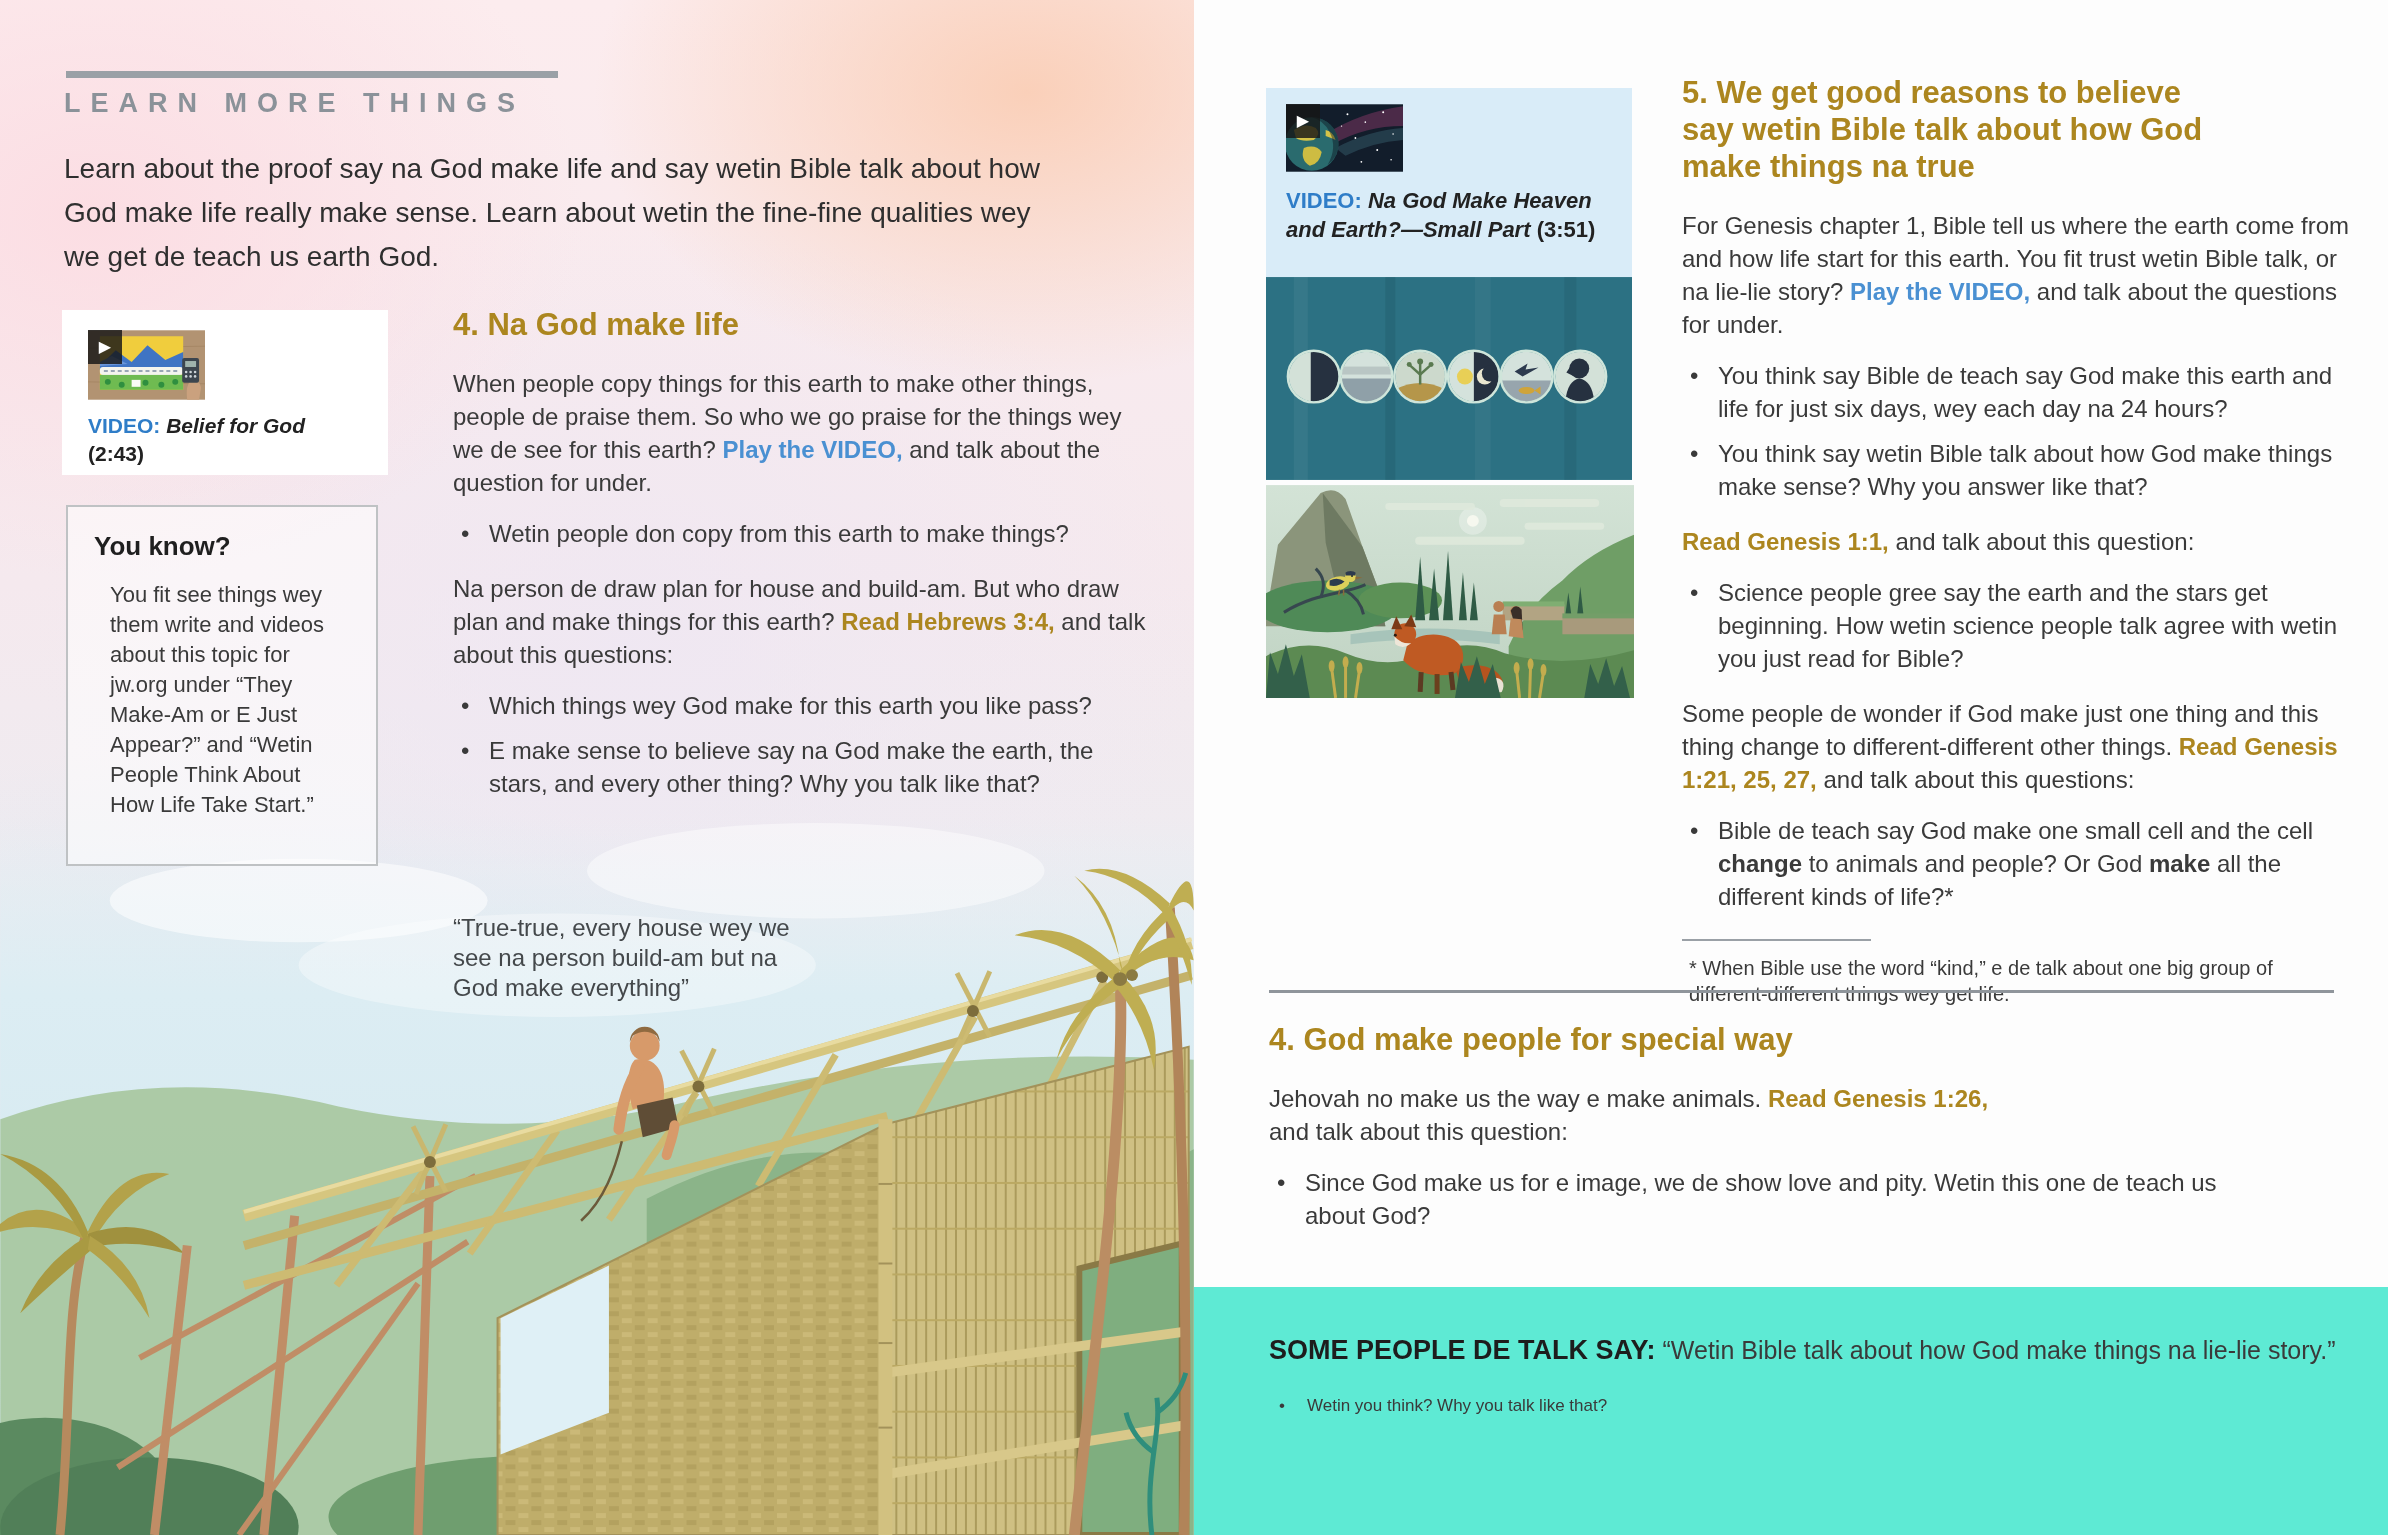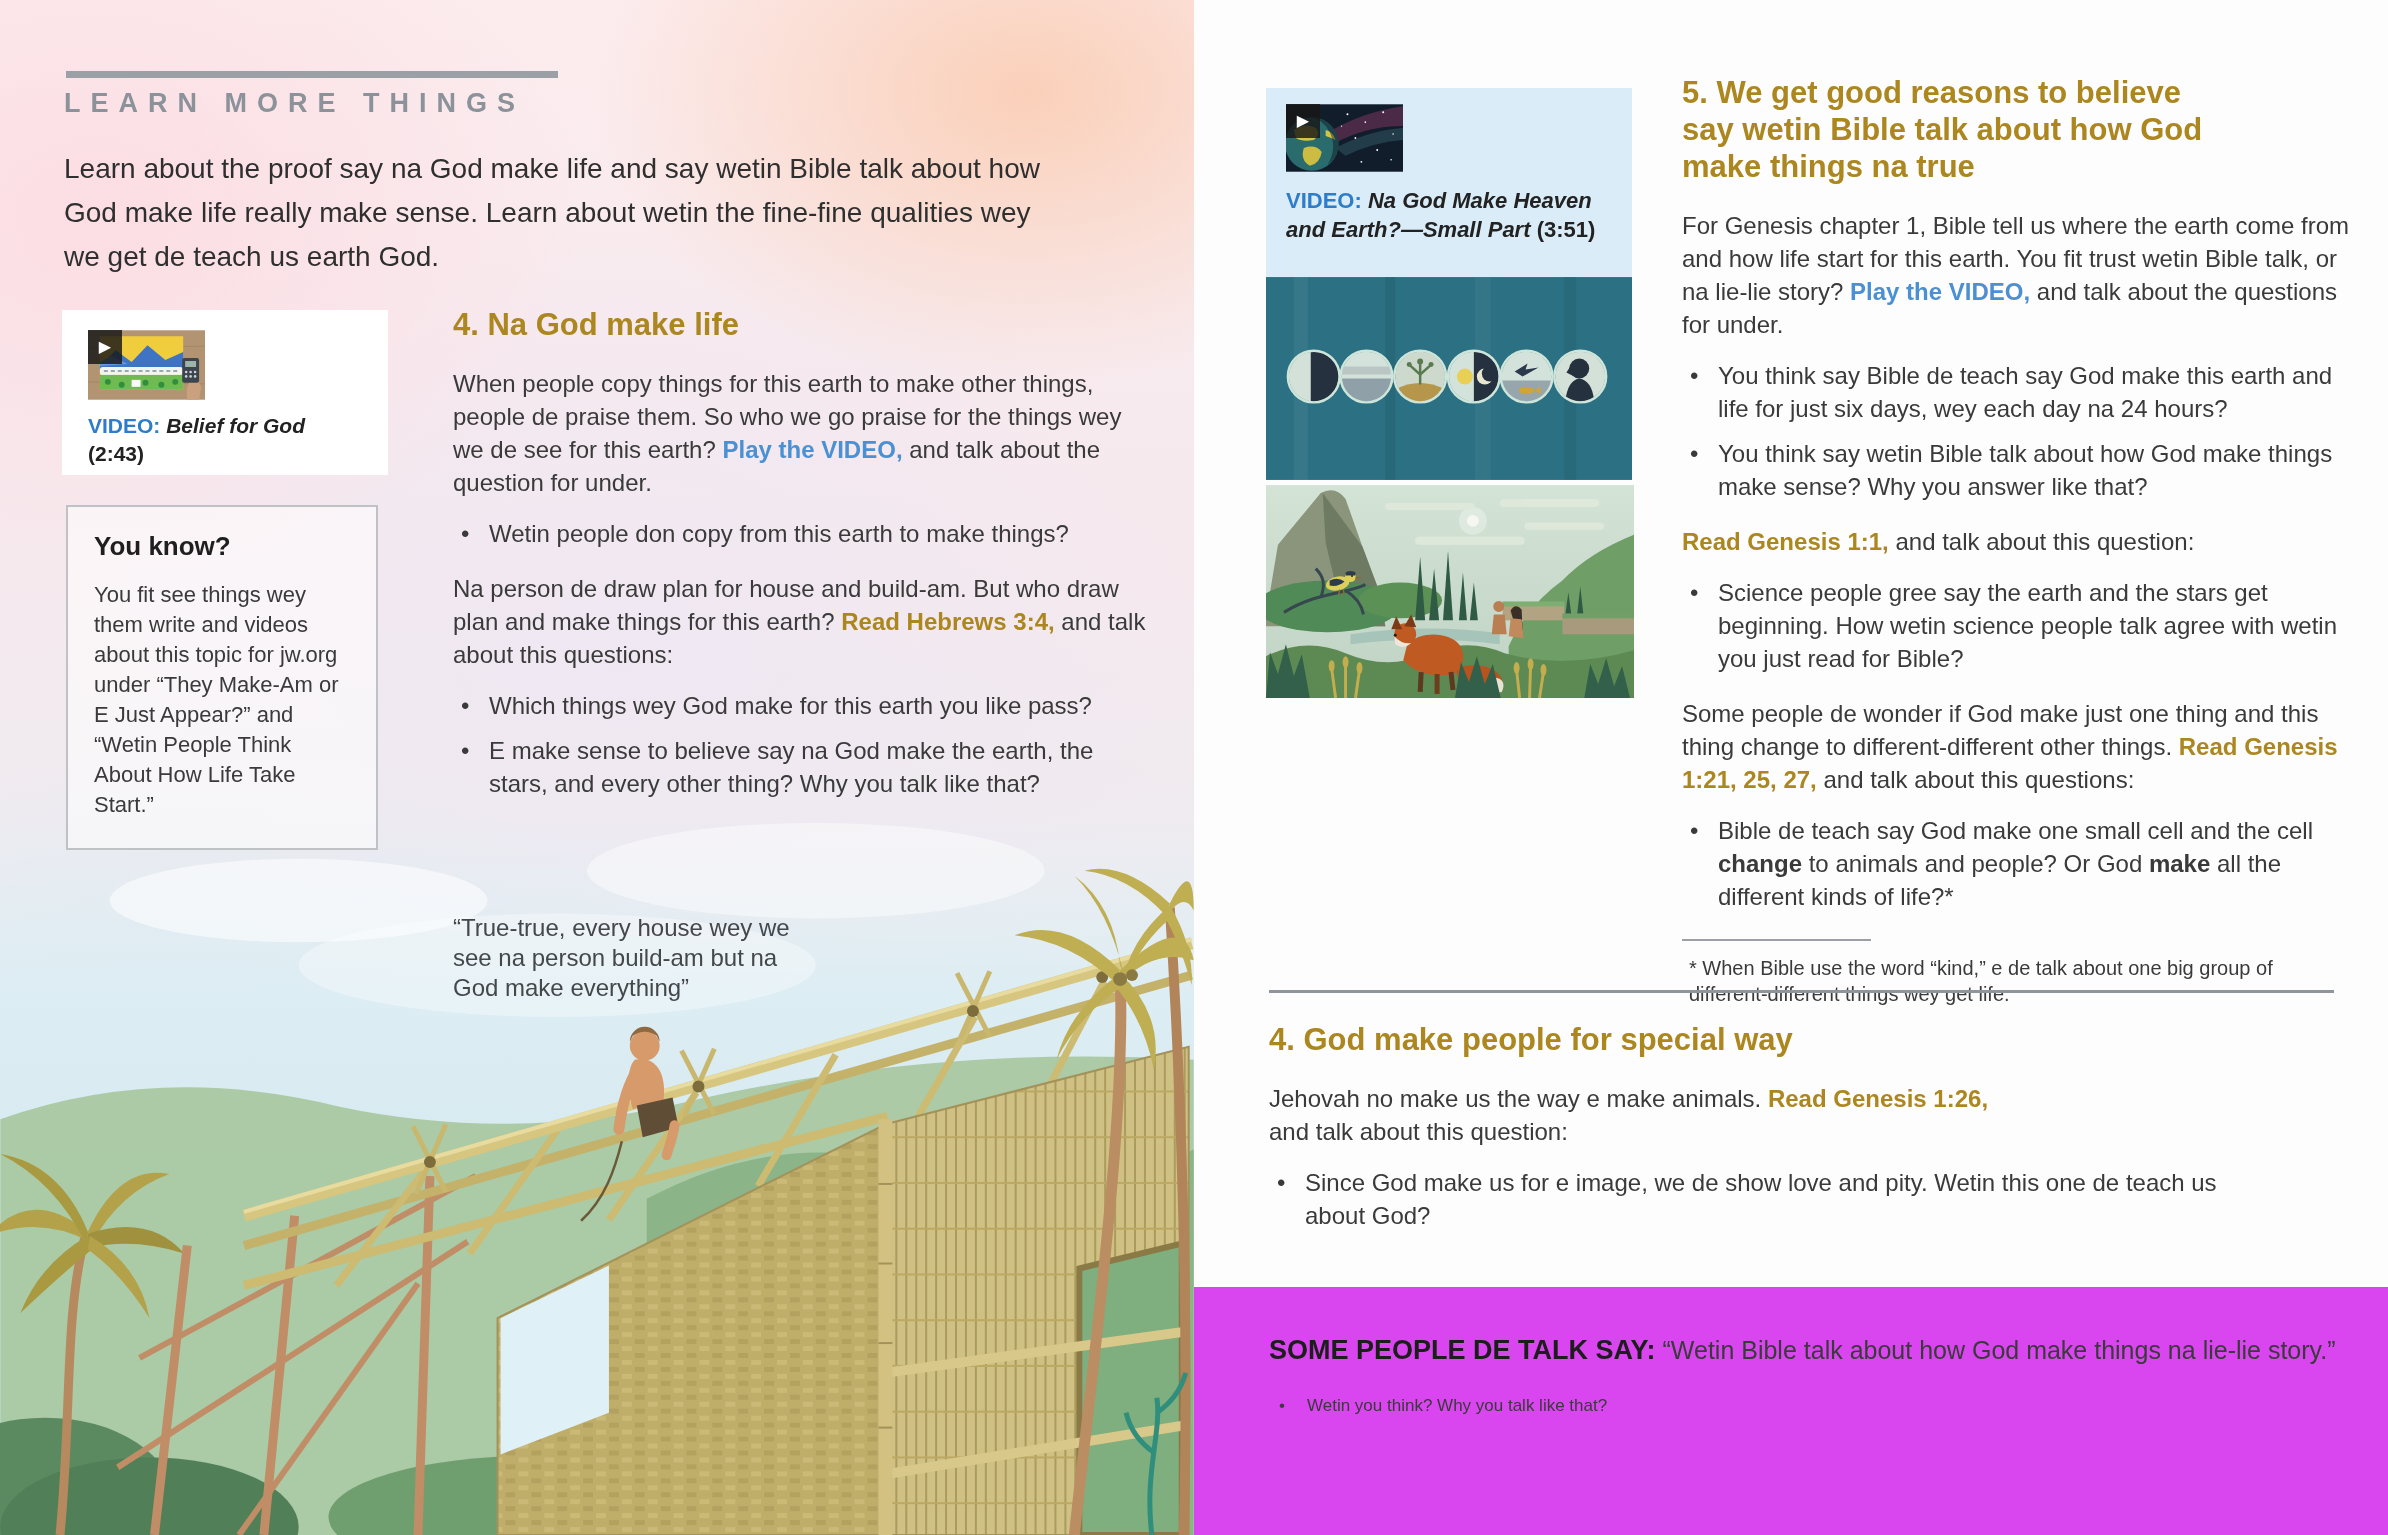--- a/index.html
+++ b/index.html
@@ -23,21 +23,21 @@
   .thumb{position:relative;width:117px;height:70px;overflow:hidden;}
   .play-btn{position:absolute;left:0;top:0;width:34px;height:34px;background:rgba(22,22,22,.82);
             display:flex;align-items:center;justify-content:center;}
   .play-glyph{color:#fff;font-size:16px;line-height:1;}
   .vcap{margin:12px 0 0 0;font-size:21px;line-height:28px;color:#222;font-weight:bold;}
   .vlabel{color:#2f7dc8;font-weight:bold;}
   .vtitle{font-style:italic;}
   .you-know{position:absolute;left:66px;top:505px;width:312px;box-sizing:border-box;
             border:2px solid #bfc2c4;background:rgba(255,255,255,.55);padding:24px 26px 28px;}
   .you-know h3{margin:0 0 18px 0;font-size:26px;color:#1f1f1f;}
-  .you-know p{margin:0;font-size:22px;line-height:30px;color:#3a3a3a;}
+  .you-know p{margin:16px;font-size:22px;line-height:30px;color:#3a3a3a;}
   .gold-h{margin:0 0 24px 0;font-size:31px;line-height:37px;font-weight:bold;color:#ac861f;}
   .s4{position:absolute;left:453px;top:306px;width:697px;}
   .body{margin:0 0 18px 0;font-size:24px;line-height:33px;color:#3a3a3a;}
   .blue{color:#4a90d2;font-weight:bold;text-decoration:none;cursor:pointer;}
   .gold{color:#ac861f;font-weight:bold;text-decoration:none;cursor:pointer;}
   ul.dots{list-style:none;margin:0 0 22px 0;padding:0 0 0 34px;}
   ul.dots li{position:relative;margin:0 0 12px 0;font-size:24px;line-height:33px;padding-left:2px;}
   ul.dots li::before{content:"•";position:absolute;left:-26px;top:0;color:#3a3a3a;}
   .overlay-quote{position:absolute;left:453px;top:913px;width:338px;margin:0;
                  font-size:24px;line-height:30px;color:#44484b;}
@@ -50,21 +50,21 @@
   .creation{left:72px;top:277px;width:366px;height:203px;}
   .landscape{left:72px;top:485px;width:368px;height:213px;}
   .s5{position:absolute;left:488px;top:74px;width:669px;}
   .s5 .gold-h{width:537px;}
   .s5 .body, .s5 ul.dots li{font-size:24px;}
   .fn-rule{width:189px;height:2px;background:#9aa0a6;border:0;margin:26px 0 14px 0;}
   .footnote{margin:7px;font-size:20px;line-height:26px;color:#3a3a3a;}
   .divider{position:absolute;left:75px;top:990px;width:1065px;height:3px;background:#8f959b;border:0;margin:0;}
   .s6{position:absolute;left:75px;top:1021px;width:975px;}
   .s6 .body{width:736px;}
-  .talk-box{position:absolute;left:0;top:1287px;width:1194px;height:249px;background:#d946ef;
+  .talk-box{position:absolute;left:0;top:1287px;width:1194px;height:249px;background:#5eead4;
             box-sizing:border-box;padding:46px 40px 0 75px;}
   .talk-lead{margin:0 0 22px 0;font-size:25px;line-height:34px;color:#3a3a3a;}
   .talk-label{font-size:27px;font-weight:bold;color:#1d1d1d;}
   .talk-box ul.dots{padding-left:36px;}
   .talk-box ul.dots li{font-size:17px;}
 </style>
 </head>
 <body>
 
 <div class="page">

